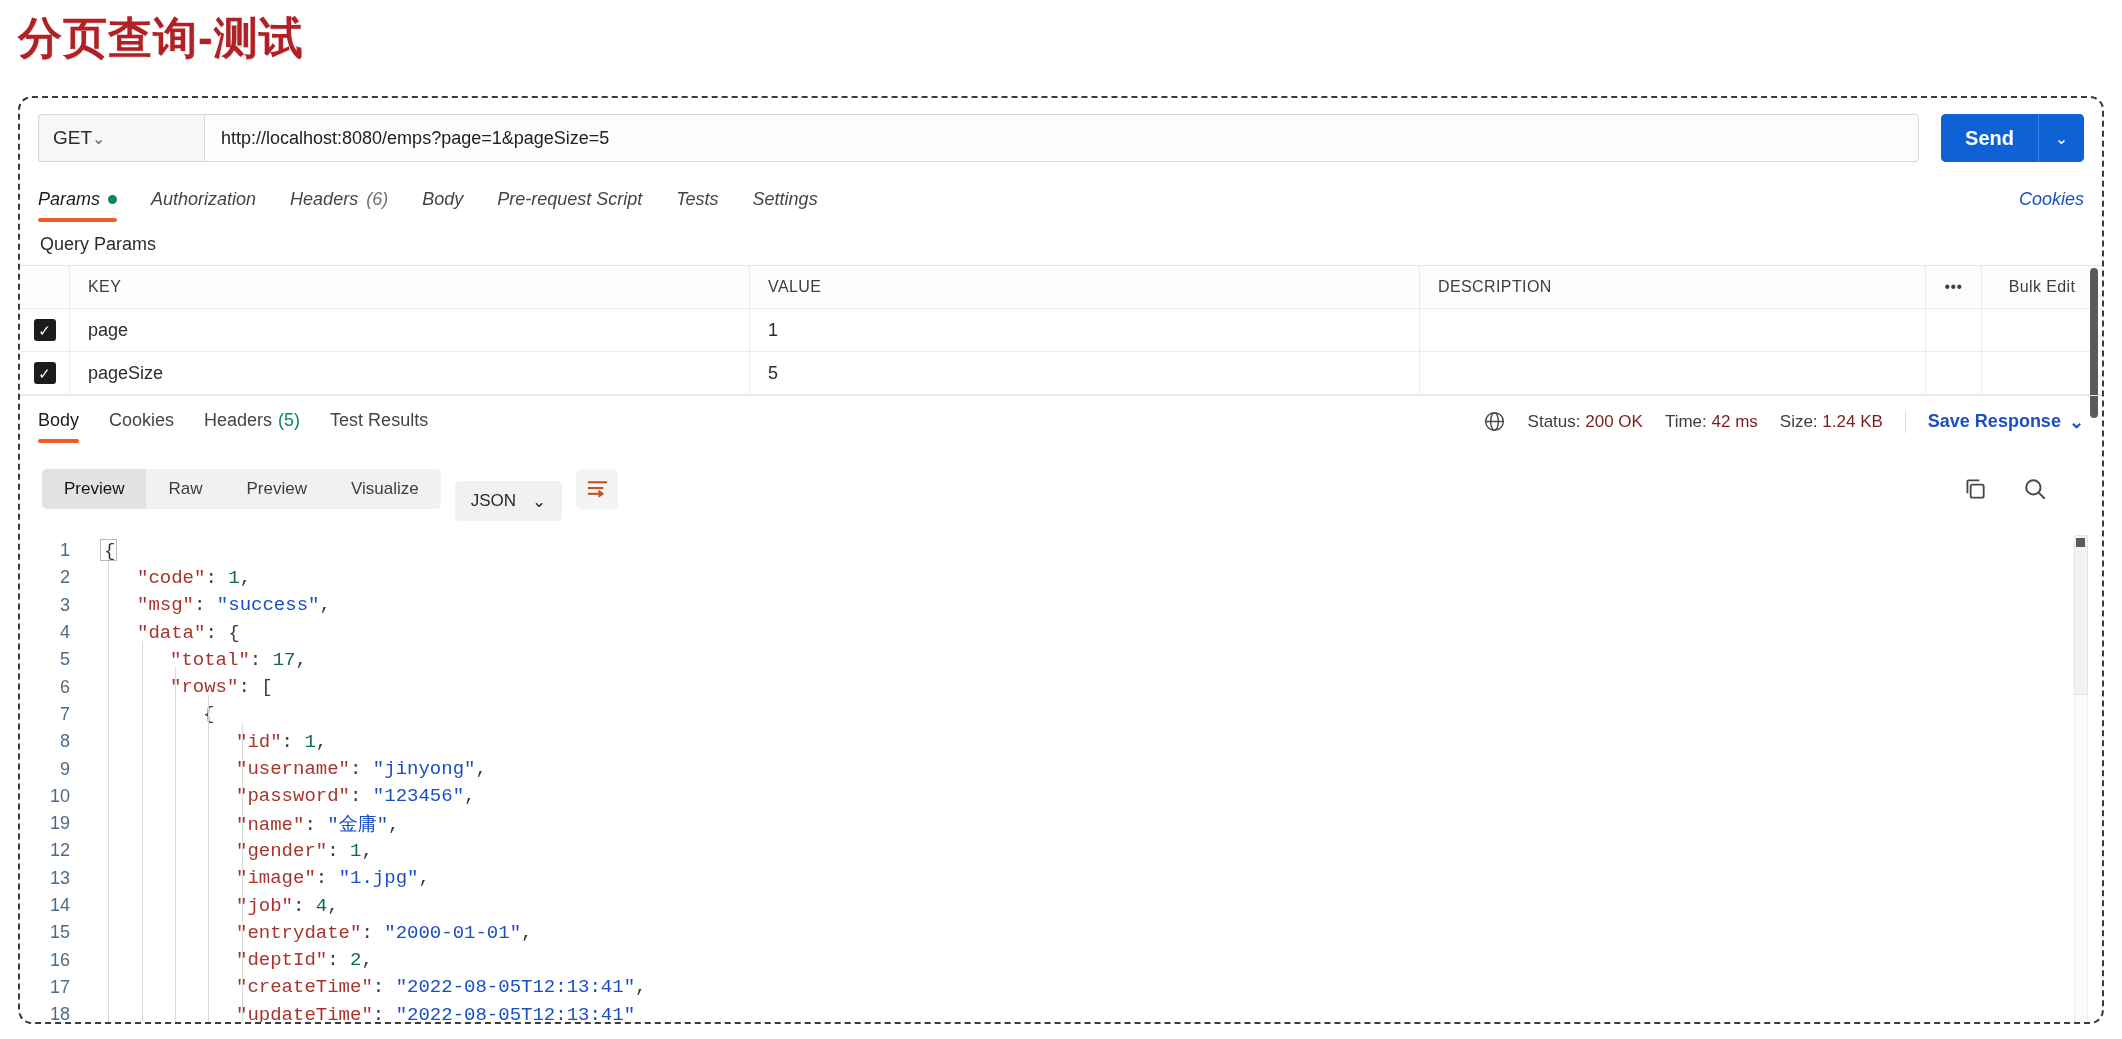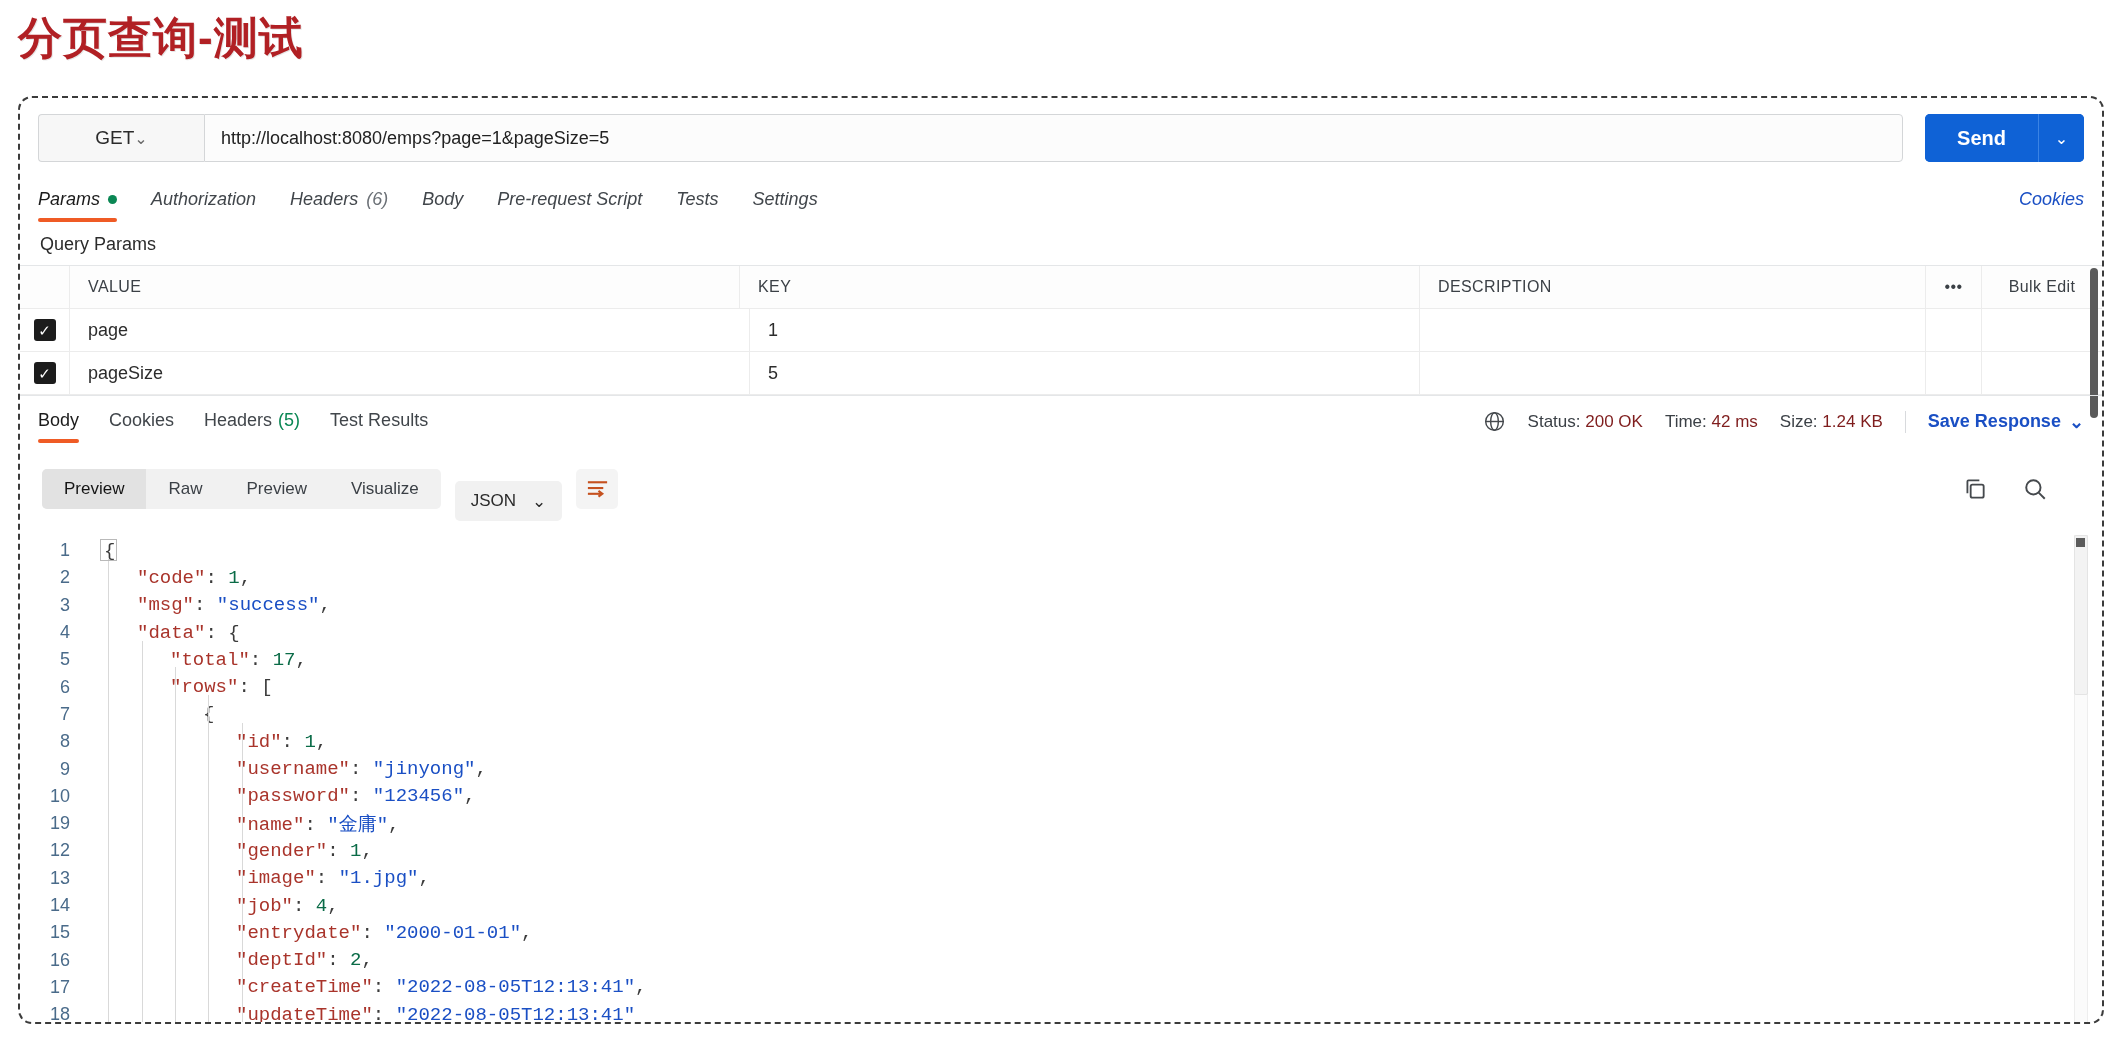--- a/index.html
+++ b/index.html
@@ -41,21 +41,21 @@
     align-items: center;
     padding: 16px 18px 10px 18px;
     gap: 0;
   }
   .method-select {
     width: 166px; height: 48px;
     border: 1px solid #d4d6d8;
     border-right: none;
     border-radius: 4px 0 0 4px;
     background: #f7f7f7;
-    display: flex; align-items: center; justify-content: center;
+    display: flex; align-items: center; justify-content: flex-start;
     padding: 0 14px;
     font-size: 19px; color: #2b2b2b;
   }
   .method-select .chev { color: #6b6b6b; font-size: 16px; }
   .url-input {
     flex: 1; height: 48px;
     border: 1px solid #d4d6d8;
     background: #fcfcfc;
     display: flex; align-items: center;
     padding: 0 16px;
@@ -67,21 +67,21 @@
     display: flex; align-items: stretch;
     margin-left: 22px;
     border-radius: 5px;
     overflow: hidden;
     background: #0f62d6;
   }
   .send-btn {
     background: #0f62d6;
     color: #ffffff;
     font-size: 20px; font-weight: 700;
-    padding: 0 32px;
+    padding: 0 24px;
     height: 48px;
     display: flex; align-items: center;
     border: none; cursor: pointer;
     font-family: "Liberation Sans", sans-serif;
   }
   .send-caret {
     width: 46px; height: 48px;
     background: #0f62d6;
     border-left: 1px solid #3a83e4;
     color: #ffffff;
@@ -315,22 +315,22 @@
     <div class="cookies-link">Cookies</div>
   </div>
 
   <div class="qp-label">Query Params</div>
 
   <div class="qp-table">
     <div class="qp-scroll"></div>
 
     <div class="qp-row qp-head">
       <div class="cell c-check"></div>
+      <div class="cell c-key">KEY</div>
       <div class="cell c-val">VALUE</div>
-      <div class="cell c-key">KEY</div>
       <div class="cell c-desc">DESCRIPTION</div>
       <div class="cell c-dots">•••</div>
       <div class="cell c-bulk">Bulk Edit</div>
     </div>
 
     <div class="qp-row">
       <div class="cell c-check">
         <span class="cbox">✓</span>
       </div>
       <div class="cell c-key">page</div>

